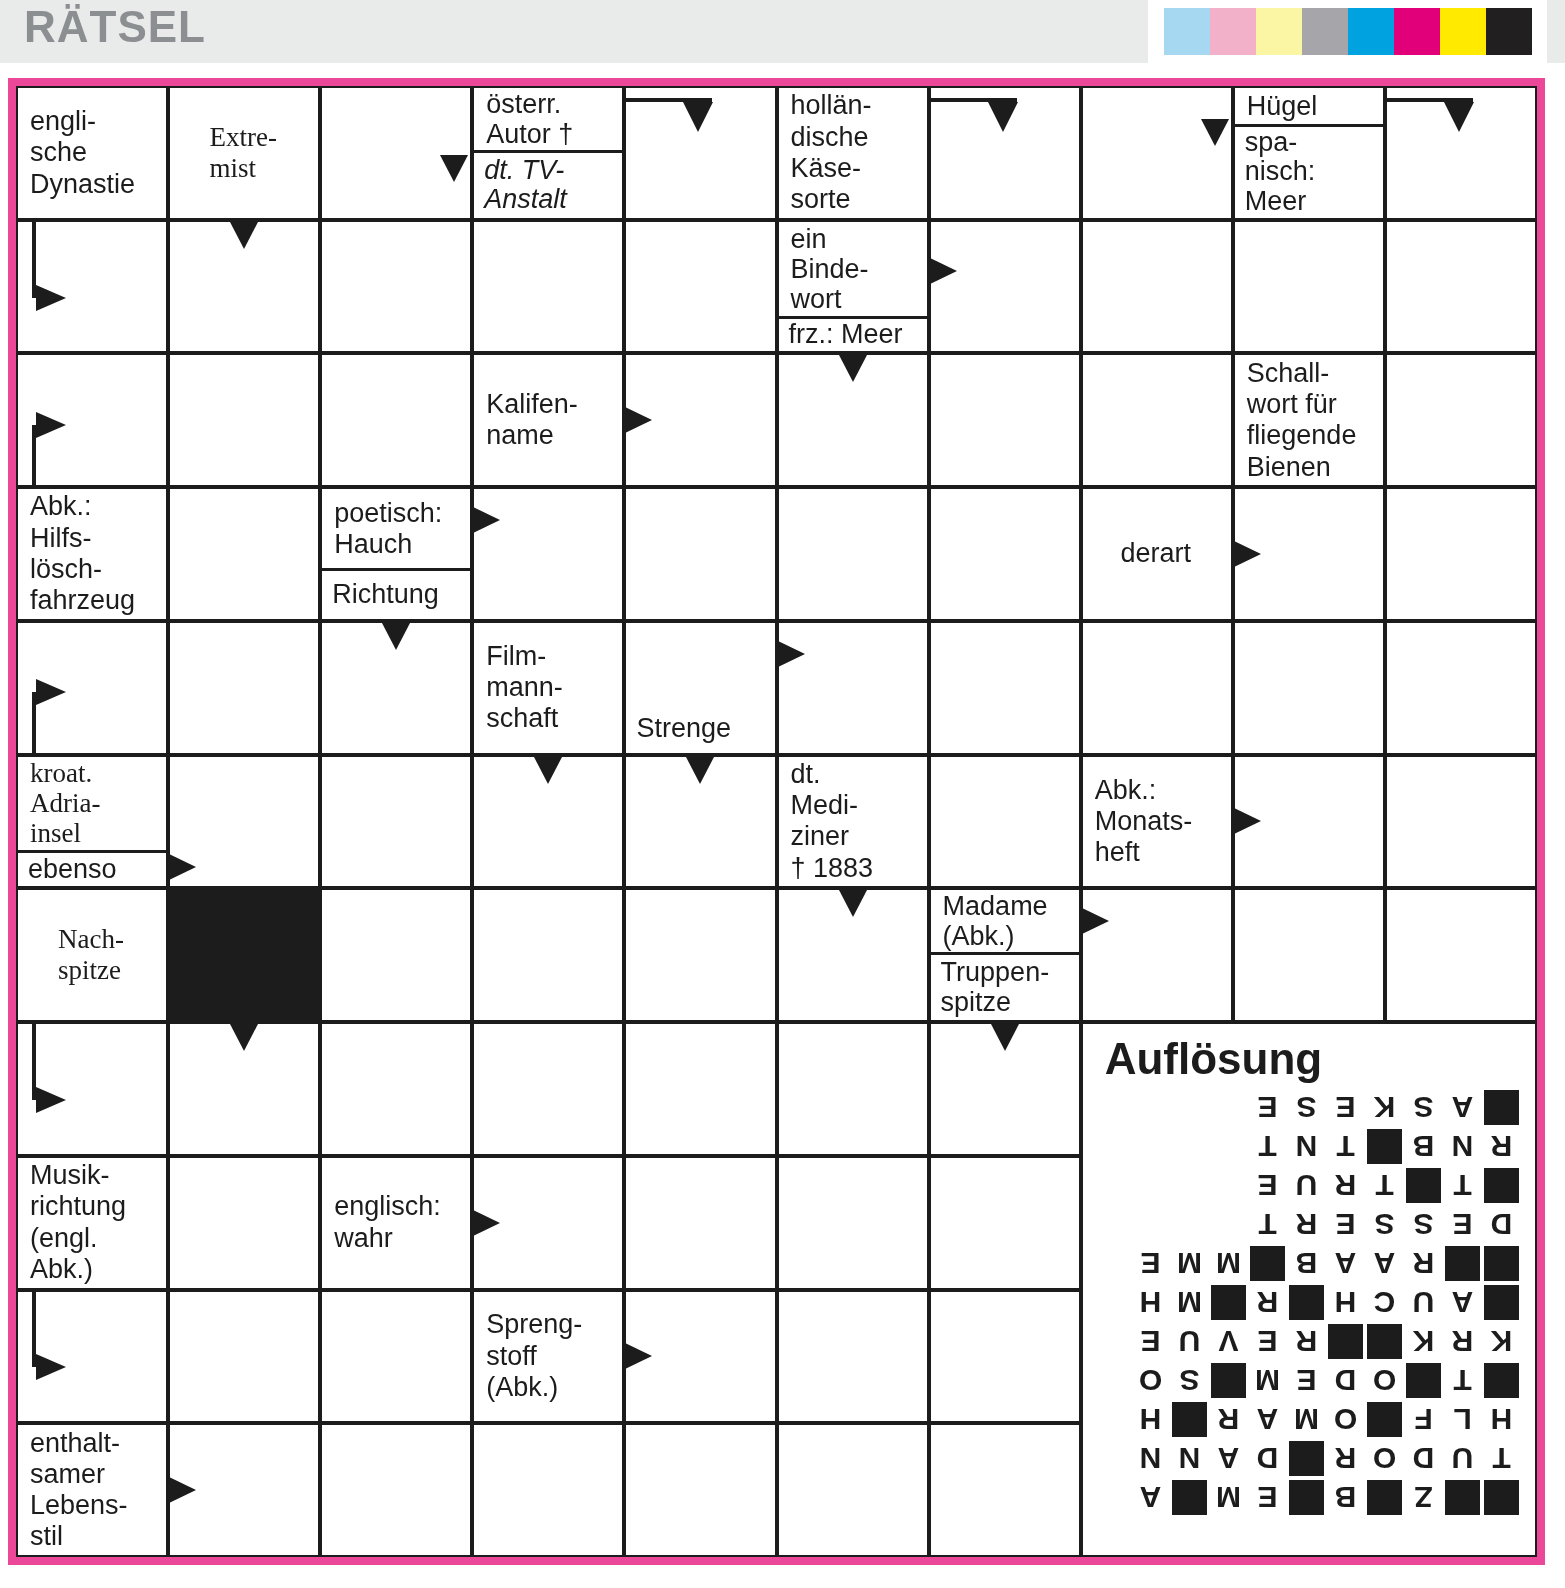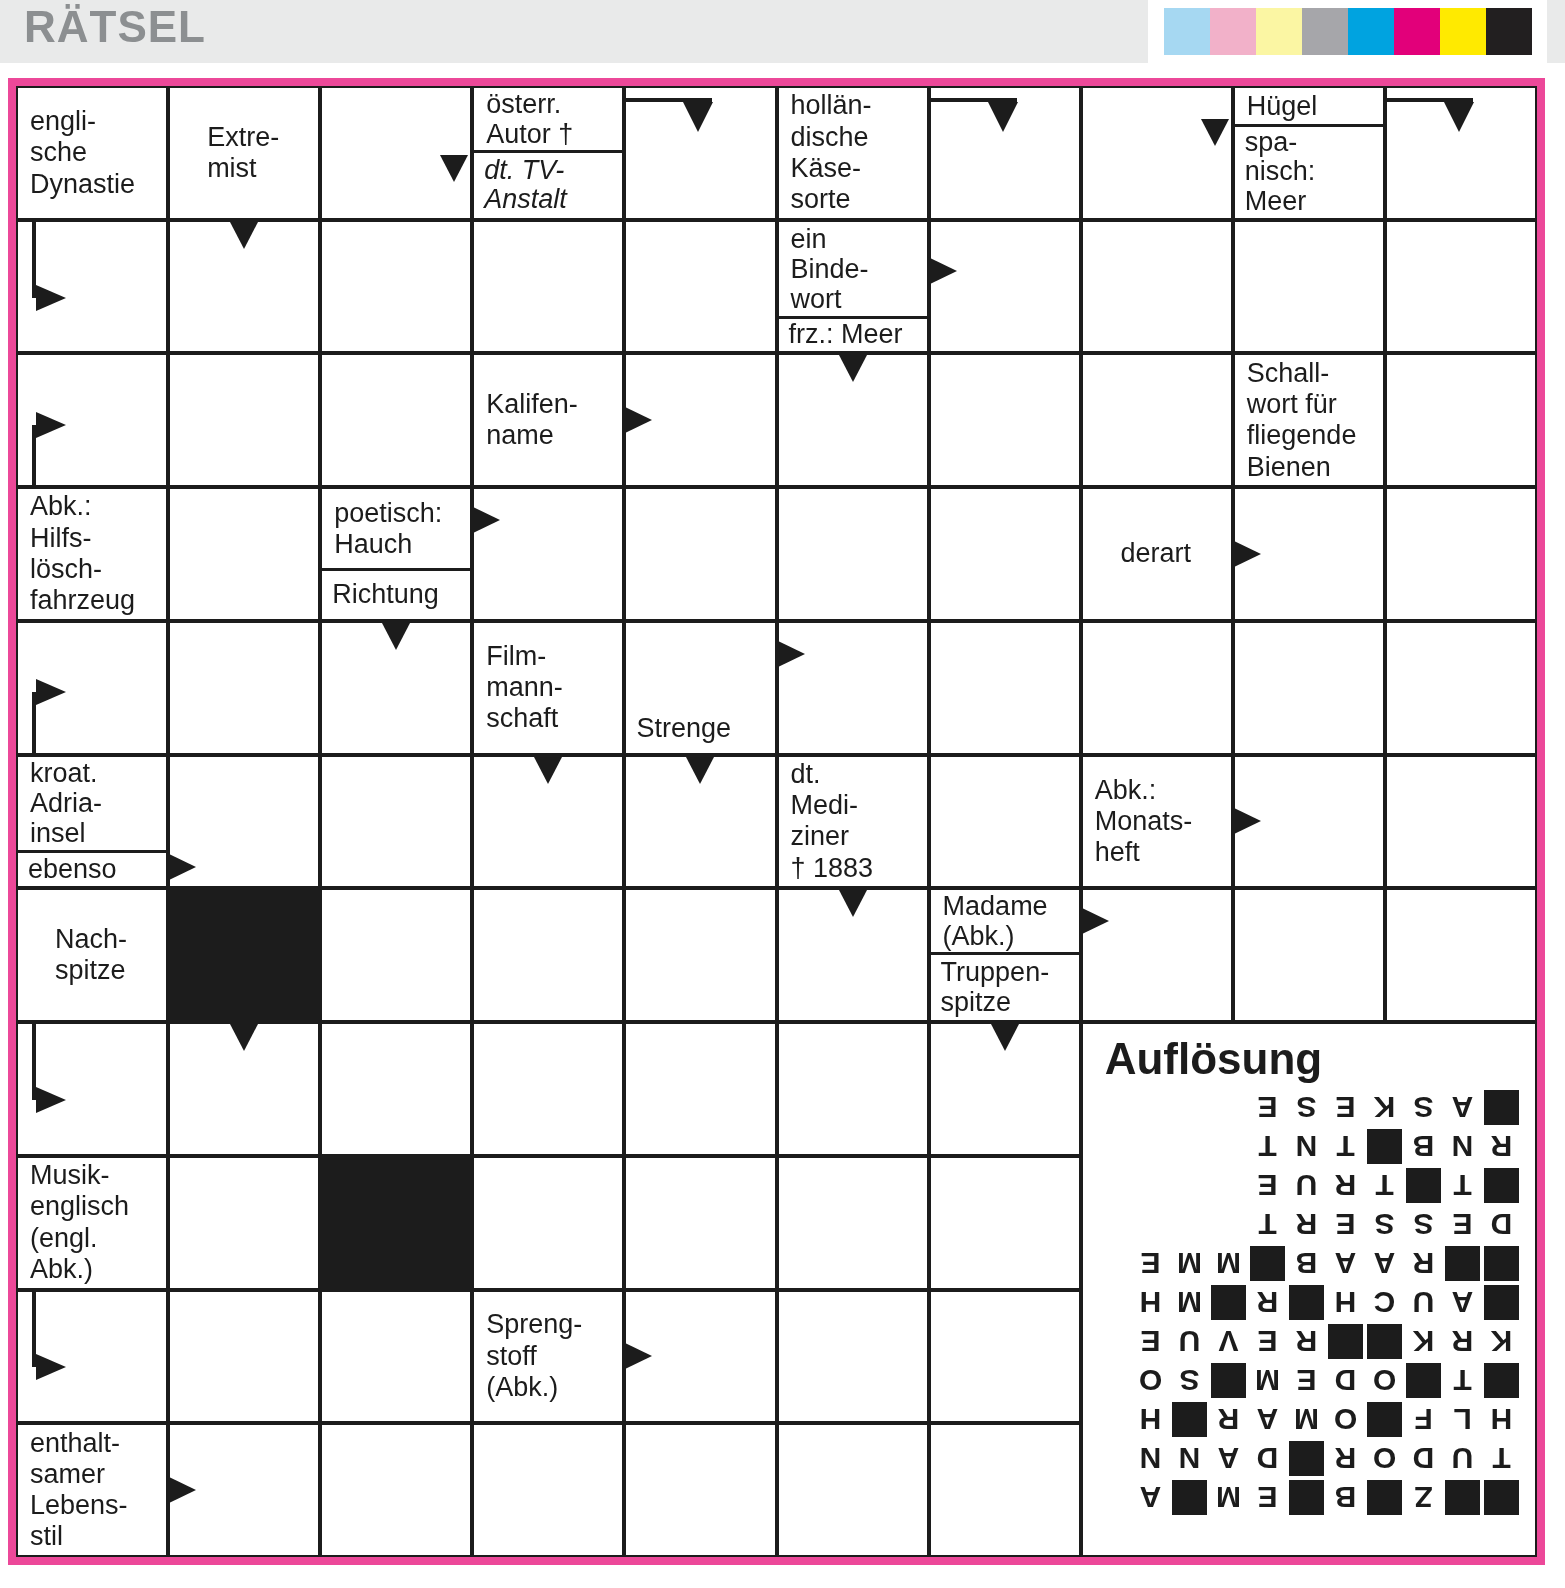--- a/index.html
+++ b/index.html
@@ -15,21 +15,21 @@
   .swatch{width:46px;height:47px;flex:0 0 auto;}
 
   
   .grid{position:absolute;left:8px;top:78px;width:1537px;height:1487px;
         border:8px solid #ec4899;box-sizing:border-box;background:#1c1c1c;
         display:grid;grid-template-columns:repeat(10,1fr);grid-template-rows:repeat(11,1fr);}
   .cell{position:relative;background:#ffffff;border:2px solid #1c1c1c;box-sizing:border-box;}
   .clue{position:absolute;inset:0;display:flex;flex-direction:column;justify-content:center;
         align-items:flex-start;padding:2px 6px 2px 12px;font-size:27px;line-height:1.16;
         white-space:pre-line;}
-  .a-center{align-items:center;text-align:left;padding-left:4px;}
+  .a-center{align-items:center;text-align:left;padding-left:4px;font-family:Liberation Serif, serif;}
   .t-center{align-items:center;text-align:center;padding-left:4px;}
   .strip-top{position:absolute;left:0;right:0;top:0;border-bottom:3px solid #1c1c1c;
              display:flex;flex-direction:column;justify-content:center;align-items:flex-start;
              padding:1px 6px 1px 12px;font-size:27px;line-height:1.12;white-space:pre-line;box-sizing:border-box;}
   .strip-bottom{position:absolute;left:0;right:0;bottom:0;display:flex;flex-direction:column;
              justify-content:center;align-items:flex-start;padding:1px 6px 1px 10px;
              font-size:27px;line-height:1.1;white-space:pre-line;box-sizing:border-box;}
 
   
   .arr-down{position:absolute;width:0;height:0;border-left:14px solid transparent;
@@ -274,25 +274,30 @@
     </div>
     <div class="cell" style="grid-area: 8 / 3;"></div>
     <div class="cell" style="grid-area: 8 / 4;"></div>
     <div class="cell" style="grid-area: 8 / 5;"></div>
     <div class="cell" style="grid-area: 8 / 6;"></div>
     <div class="cell" style="grid-area: 8 / 7;">
       <div class="arr-down pos-top-center"></div>
     </div>
     <div class="cell" style="grid-area: 9 / 1;">
       <div class="clue">Musik-
-englisch
+richtung
 (engl.
 Abk.)</div>
     </div>
     <div class="cell" style="grid-area: 9 / 2;"></div>
+    <div class="cell" style="grid-area: 9 / 3;">
+      <div class="clue">englisch:
+wahr</div>
+      <div class="arr-right pos-r-mid"></div>
+    </div>
     <div class="cell" style="grid-area: 9 / 4;"></div>
     <div class="cell" style="grid-area: 9 / 5;"></div>
     <div class="cell" style="grid-area: 9 / 6;"></div>
     <div class="cell" style="grid-area: 9 / 7;"></div>
     <div class="cell" style="grid-area: 10 / 1;">
       <div class="arr-flag flag-top"></div>
     </div>
     <div class="cell" style="grid-area: 10 / 2;"></div>
     <div class="cell" style="grid-area: 10 / 3;"></div>
     <div class="cell" style="grid-area: 10 / 4;">

